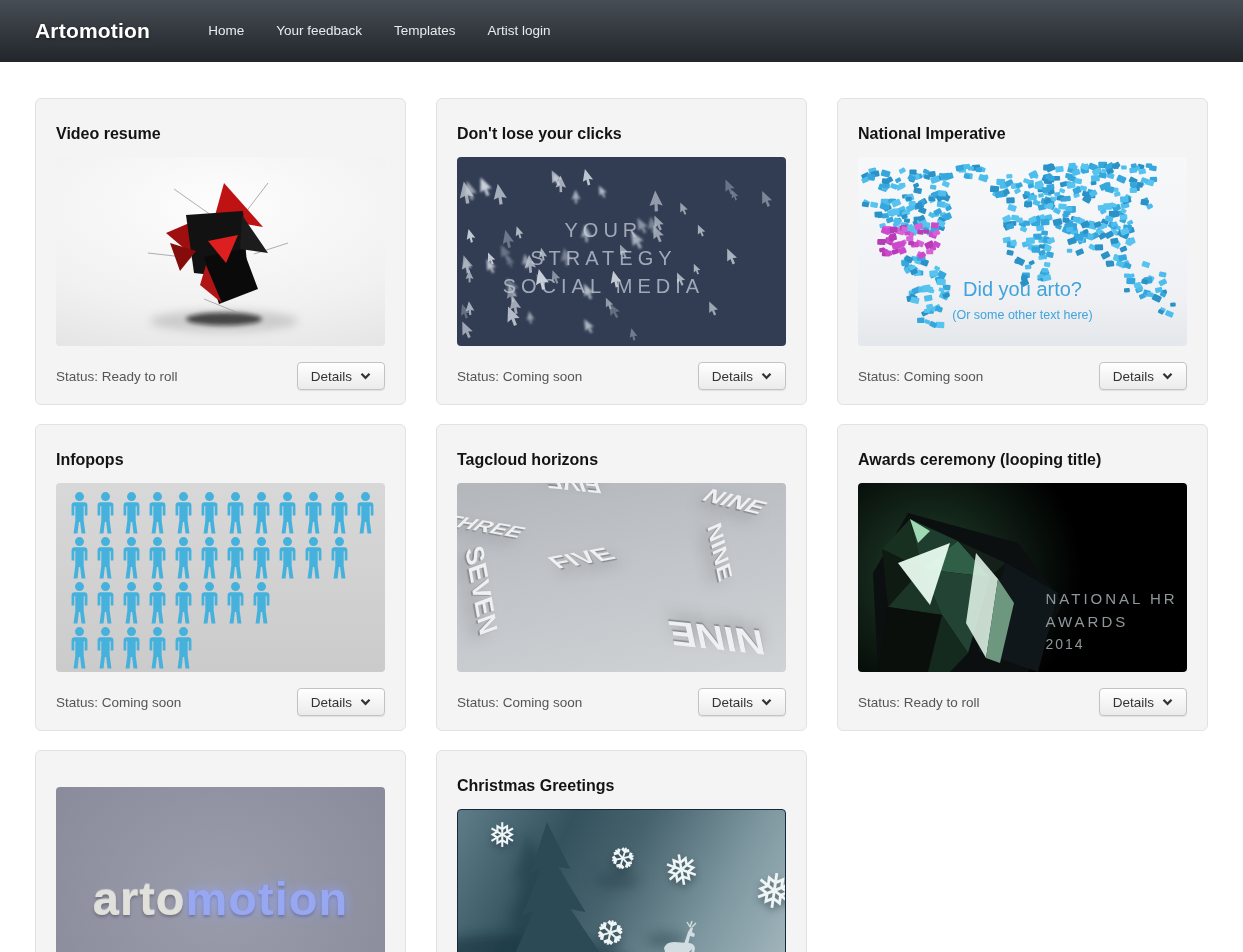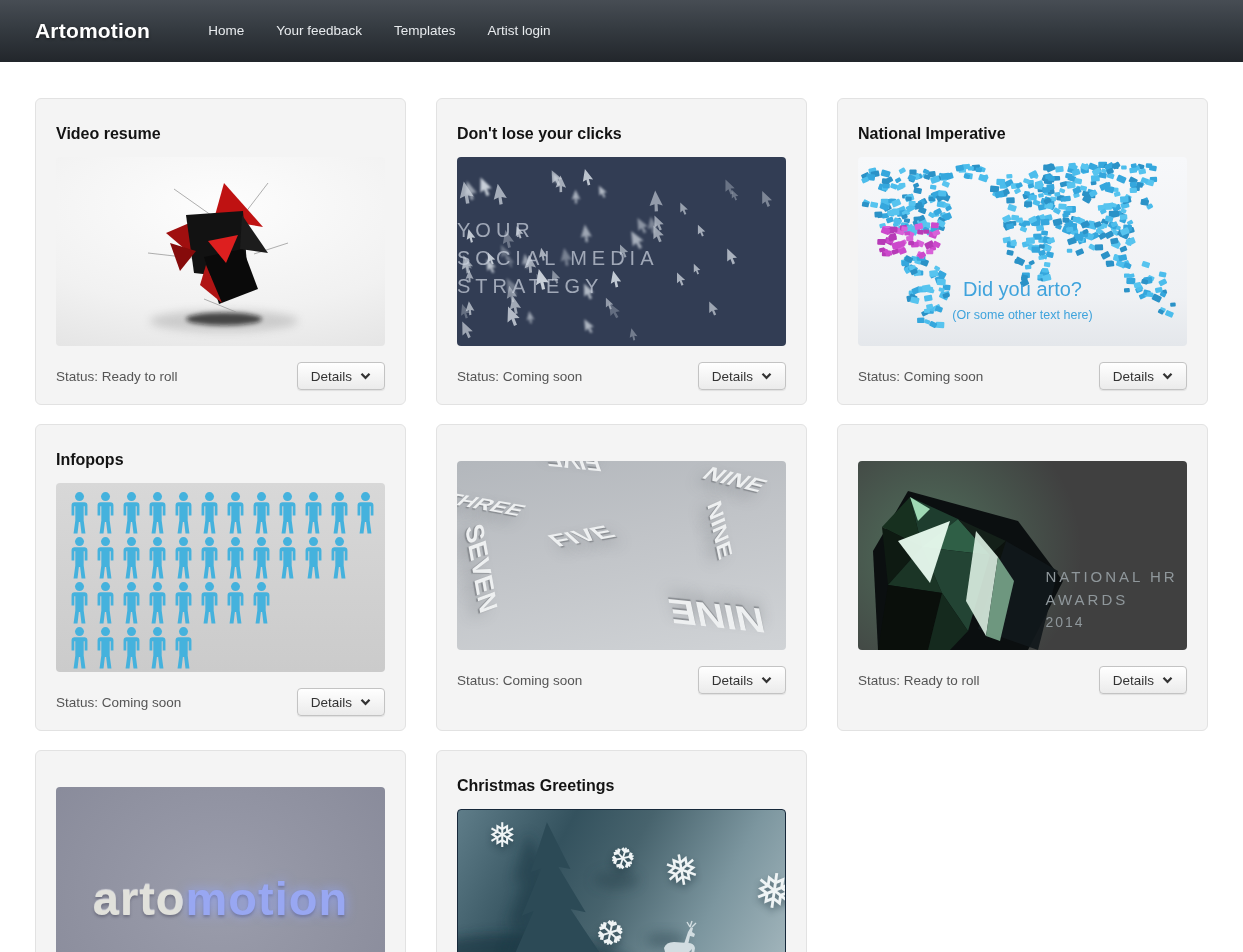--- a/index.html
+++ b/index.html
@@ -31,41 +31,41 @@
                background:linear-gradient(#ffffff,#ebebeb);border:1px solid #c3c3c3;
                border-radius:4px;box-shadow:0 1px 1px rgba(0,0,0,.08);cursor:pointer;}
   .caret{display:block;}
 
   
   .th-video{background:radial-gradient(130% 105% at 50% 26%,#fdfdfd 0%,#f1f1f1 52%,#dcdcdc 100%);}
 
   
   .th-cursors{background:#323d54;}
   .cursor{position:absolute;}
-  .clicks-text{position:absolute;left:0;right:11%;top:31%;text-align:left;
+  .clicks-text{position:absolute;left:0;right:11%;top:31%;text-align:center;
                color:rgba(202,209,222,.72);letter-spacing:5px;font-size:20px;
                line-height:28px;font-weight:400;}
 
   
   .th-map{background:linear-gradient(180deg,#f7f8fa 0%,#eff1f4 74%,#e4e7eb 100%);}
   .map-head{position:absolute;left:0;right:0;top:64%;text-align:center;font-size:20px;font-weight:500;}
   .map-sub{position:absolute;left:0;right:0;top:80%;text-align:center;font-size:12.5px;}
 
   
   .th-picto{background:linear-gradient(180deg,#d8d8d8 0%,#cbcbcb 100%);
             padding:9px 0 0 12px;}
   .p-row{height:45px;display:flex;gap:3px;}
 
   
   .th-tag{background:linear-gradient(168deg,#b3b7bc 0%,#c1c4c8 45%,#d0d3d6 100%);}
   .tg{position:absolute;font-weight:700;color:#eef0f1;white-space:nowrap;
       text-shadow:0 2px 1px rgba(128,132,136,.85),0 10px 14px rgba(118,122,126,.45);}
 
   
-  .th-awards{background:#404040;}
+  .th-awards{background:#000000;}
   .th-awards::before{content:"";position:absolute;inset:0;
       background:radial-gradient(circle at 22% 48%,rgba(130,255,175,.25),rgba(0,0,0,0) 55%);}
   .awards-text{position:absolute;left:57%;top:55%;color:#8f979b;letter-spacing:3px;
                font-size:15px;line-height:23px;}
   .awards-text .yr{font-size:14px;letter-spacing:2px;}
 
   
   .th-logo{background:radial-gradient(85% 130% at 50% 58%,#9b9dac 0%,#8e909f 55%,#838596 100%);
            display:flex;align-items:center;justify-content:center;}
   .logo-line{margin-top:34px;font-size:47px;font-weight:700;letter-spacing:1px;}
@@ -304,22 +304,22 @@
             <path d="M1.2 0.5 L1.2 13.6 L4.4 10.9 L6.6 16.4 L9 15.3 L6.7 10 L11 9.7 Z" fill="#ccd3dc"></path>
           </svg></span>
         <span class="cursor" style="left:73.0%;top:35.5%;opacity:0.75;"><svg width="9" height="14" viewBox="0 0 12 18">
             <path d="M1.2 0.5 L1.2 13.6 L4.4 10.9 L6.6 16.4 L9 15.3 L6.7 10 L11 9.7 Z" fill="#ccd3dc"></path>
           </svg></span>
         <span class="cursor" style="left:49.3%;top:46.2%;opacity:0.64;"><svg width="10" height="15" viewBox="0 0 12 18">
             <path d="M1.2 0.5 L1.2 13.6 L4.4 10.9 L6.6 16.4 L9 15.3 L6.7 10 L11 9.7 Z" fill="#ccd3dc"></path>
           </svg></span>
         <div class="clicks-text">
           <div>YOUR</div>
+          <div>STRATEGY</div>
           <div>SOCIAL MEDIA</div>
-          <div>STRATEGY</div>
         </div>
       </div>
       <div class="card-footer">
         <span class="status">Status: Coming soon</span>
         <button class="details-btn">
           <span>Details</span>
           <svg class="caret" width="11" height="10" viewBox="0 0 11 10">
             <path d="M5.5 8.4 L0.7 3.5 L2.3 1.9 L5.5 5.2 L8.7 1.9 L10.3 3.5 Z" fill="#333"></path>
           </svg>
         </button>
@@ -1026,40 +1026,42 @@
         <span class="status">Status: Coming soon</span>
         <button class="details-btn">
           <span>Details</span>
           <svg class="caret" width="11" height="10" viewBox="0 0 11 10">
             <path d="M5.5 8.4 L0.7 3.5 L2.3 1.9 L5.5 5.2 L8.7 1.9 L10.3 3.5 Z" fill="#333"></path>
           </svg>
         </button>
       </div>
     </section>
     <section class="card">
+      <h2 class="card-title">Tagcloud horizons</h2>
       <div class="thumb th-tag">
         <span class="tg" style="left:-12px;top:30px;font-size:23px;transform:rotate(10deg) skewX(-35deg) scaleY(.72);">THREE</span>
         <span class="tg" style="left:88px;top:-14px;font-size:25px;transform:rotate(186deg) skewX(25deg) scaleY(.78);">FIVE</span>
         <span class="tg" style="left:248px;top:4px;font-size:25px;transform:rotate(14deg) skewX(-30deg) scaleY(.78);">NINE</span>
         <span class="tg" style="left:95px;top:60px;font-size:27px;transform:rotate(-10deg) skewX(38deg) scaleY(.7);">FIVE</span>
         <span class="tg" style="left:234px;top:55px;font-size:24px;transform:rotate(78deg) skewX(12deg) scaleY(.85);">NINE</span>
         <span class="tg" style="left:-20px;top:92px;font-size:26px;transform:rotate(80deg) skewX(10deg);">SEVEN</span>
         <span class="tg" style="left:212px;top:132px;font-size:40px;transform:rotate(186deg) skewX(18deg) scaleY(.85);">NINE</span>
       </div>
       <div class="card-footer">
         <span class="status">Status: Coming soon</span>
         <button class="details-btn">
           <span>Details</span>
           <svg class="caret" width="11" height="10" viewBox="0 0 11 10">
             <path d="M5.5 8.4 L0.7 3.5 L2.3 1.9 L5.5 5.2 L8.7 1.9 L10.3 3.5 Z" fill="#333"></path>
           </svg>
         </button>
       </div>
     </section>
     <section class="card">
+      <h2 class="card-title">Awards ceremony (looping title)</h2>
       <div class="thumb th-awards">
         <svg class="fill" width="329" height="189" viewBox="0 0 329 189">
           <polygon points="50,30 160,60 205,120 170,189 20,189 15,90" fill="#0b0f10"></polygon>
           <polygon points="52,36 100,58 64,86" fill="#1e3d2e"></polygon>
           <polygon points="100,58 132,94 64,86" fill="#2f5f46"></polygon>
           <polygon points="24,66 52,36 64,86" fill="#17301f"></polygon>
           <polygon points="24,66 64,86 30,124" fill="#0e1a12"></polygon>
           <polygon points="30,124 64,86 84,132" fill="#1b3526"></polygon>
           <polygon points="100,58 148,80 132,94" fill="#142019"></polygon>
           <polygon points="132,94 148,80 162,140 120,168" fill="#0c120e"></polygon>

